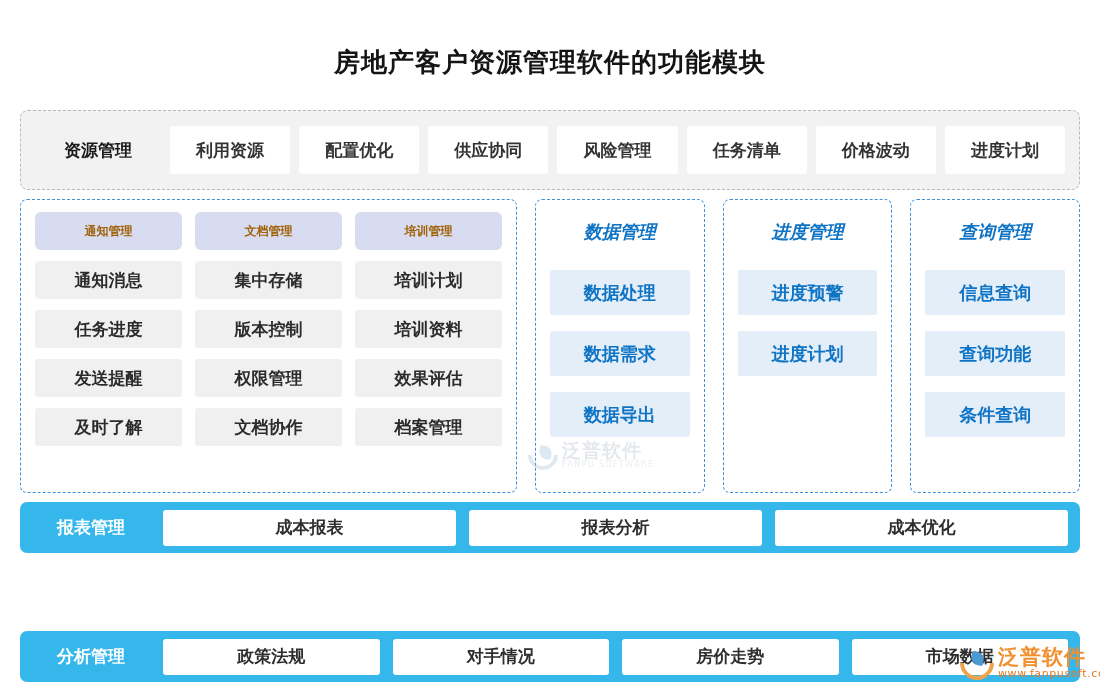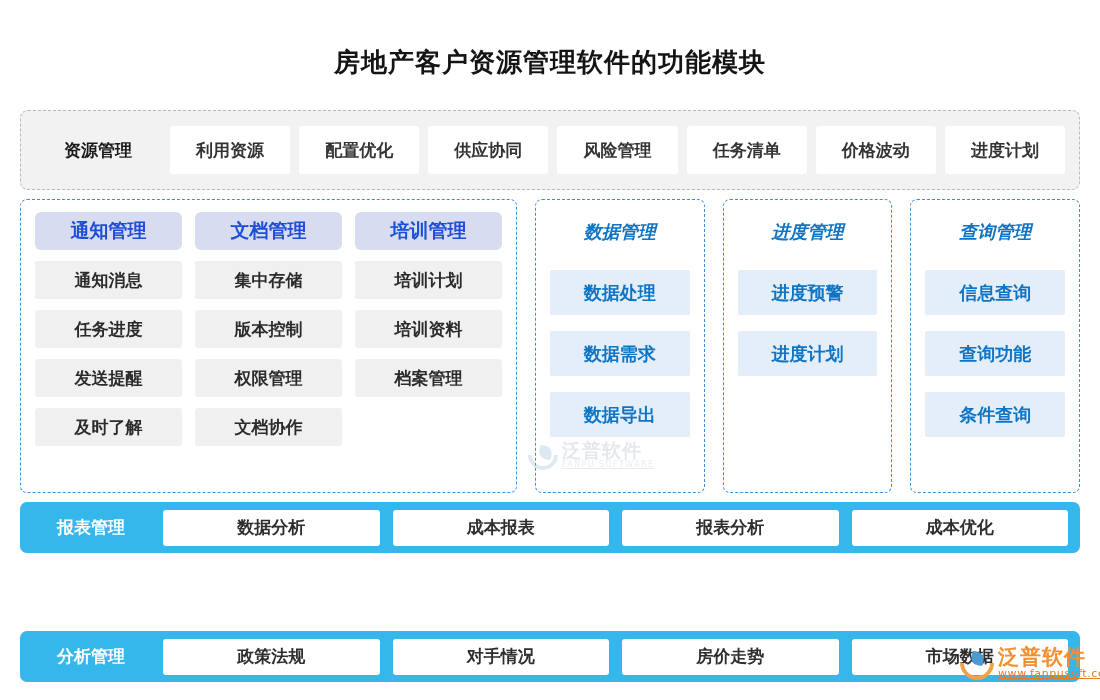--- a/index.html
+++ b/index.html
@@ -59,21 +59,21 @@
   .mid-box.narrow { flex: 1 1 0; margin-right: 18px; }
   .mid-box.narrow:last-child { margin-right: 0; }
 
   .tri-cols { display: flex; height: 100%; gap: 13px; }
   .tri-col { flex: 1 1 0; display: flex; flex-direction: column; gap: 11px; }
 
   .chip-head-lav {
     height: 38px; border-radius: 6px;
     background: #d7dcf0;
     display: flex; align-items: center; justify-content: center;
-    font-size: 19px; font-weight: bold; color: #1d4ed8;
+    font-size: 12px; font-weight: bold; color: #a16207;
   }
   .chip-gray {
     height: 38px; border-radius: 3px;
     background: #f0f0f0;
     display: flex; align-items: center; justify-content: center;
     font-size: 17px; font-weight: bold; color: #2b2b2b;
   }
 
   .blue-col { display: flex; flex-direction: column; height: 100%; }
   .blue-head {
@@ -122,21 +122,21 @@
   }
   .wm-corner .wm-arc { border-color: #f0a24a; border-right-color: transparent; border-top-color: transparent; }
   .wm-leaf {
     position: absolute; left: 11px; top: 6px; width: 13px; height: 13px;
     background: #8fb4d6; border-radius: 2px 8px 2px 8px; transform: rotate(12deg);
   }
   .wm-corner .wm-leaf { background: #4a9ad4; }
   .wm-txt { margin-left: 4px; line-height: 1.05; }
   .wm-name { font-size: 19px; font-weight: bold; color: #a8b6c2; letter-spacing: 1px; }
   .wm-corner .wm-name { font-size: 21px; color: #f28f2e; }
-  .wm-sub { font-size: 8px; color: #b7c2cb; letter-spacing: 1.4px; text-decoration: underline; }
+  .wm-sub { font-size: 8px; color: #b7c2cb; letter-spacing: 1.4px; }
   .wm-corner .wm-sub { font-size: 11px; color: #e8791f; letter-spacing: 0.6px; }
 </style>
 </head>
 <body>
 
 <div id="root">
 
   <div class="title">房地产客户资源管理软件的功能模块</div>
 
   <div class="top-band">
@@ -168,20 +168,21 @@
           <div class="chip-gray">集中存储</div>
           <div class="chip-gray">版本控制</div>
           <div class="chip-gray">权限管理</div>
           <div class="chip-gray">文档协作</div>
         </div>
 
         <div class="tri-col">
           <div class="chip-head-lav">培训管理</div>
           <div class="chip-gray">培训计划</div>
           <div class="chip-gray">培训资料</div>
+          <div class="chip-gray">效果评估</div>
           <div class="chip-gray">档案管理</div>
         </div>
 
       </div>
     </div>
 
     <div class="mid-box narrow">
       <div class="blue-col">
         <div class="blue-head">数据管理</div>
         <div class="chip-blue">数据处理</div>
@@ -204,21 +205,20 @@
         <div class="chip-blue">信息查询</div>
         <div class="chip-blue">查询功能</div>
         <div class="chip-blue">条件查询</div>
       </div>
     </div>
 
   </div>
 
   <div class="bar bar-1">
     <div class="bar-lead">报表管理</div>
-    <div class="bar-chip">数据分析</div>
     <div class="bar-chip">成本报表</div>
     <div class="bar-chip">报表分析</div>
     <div class="bar-chip">成本优化</div>
   </div>
 
 
   <div class="bar bar-3">
     <div class="bar-lead">分析管理</div>
     <div class="bar-chip">政策法规</div>
     <div class="bar-chip">对手情况</div>

